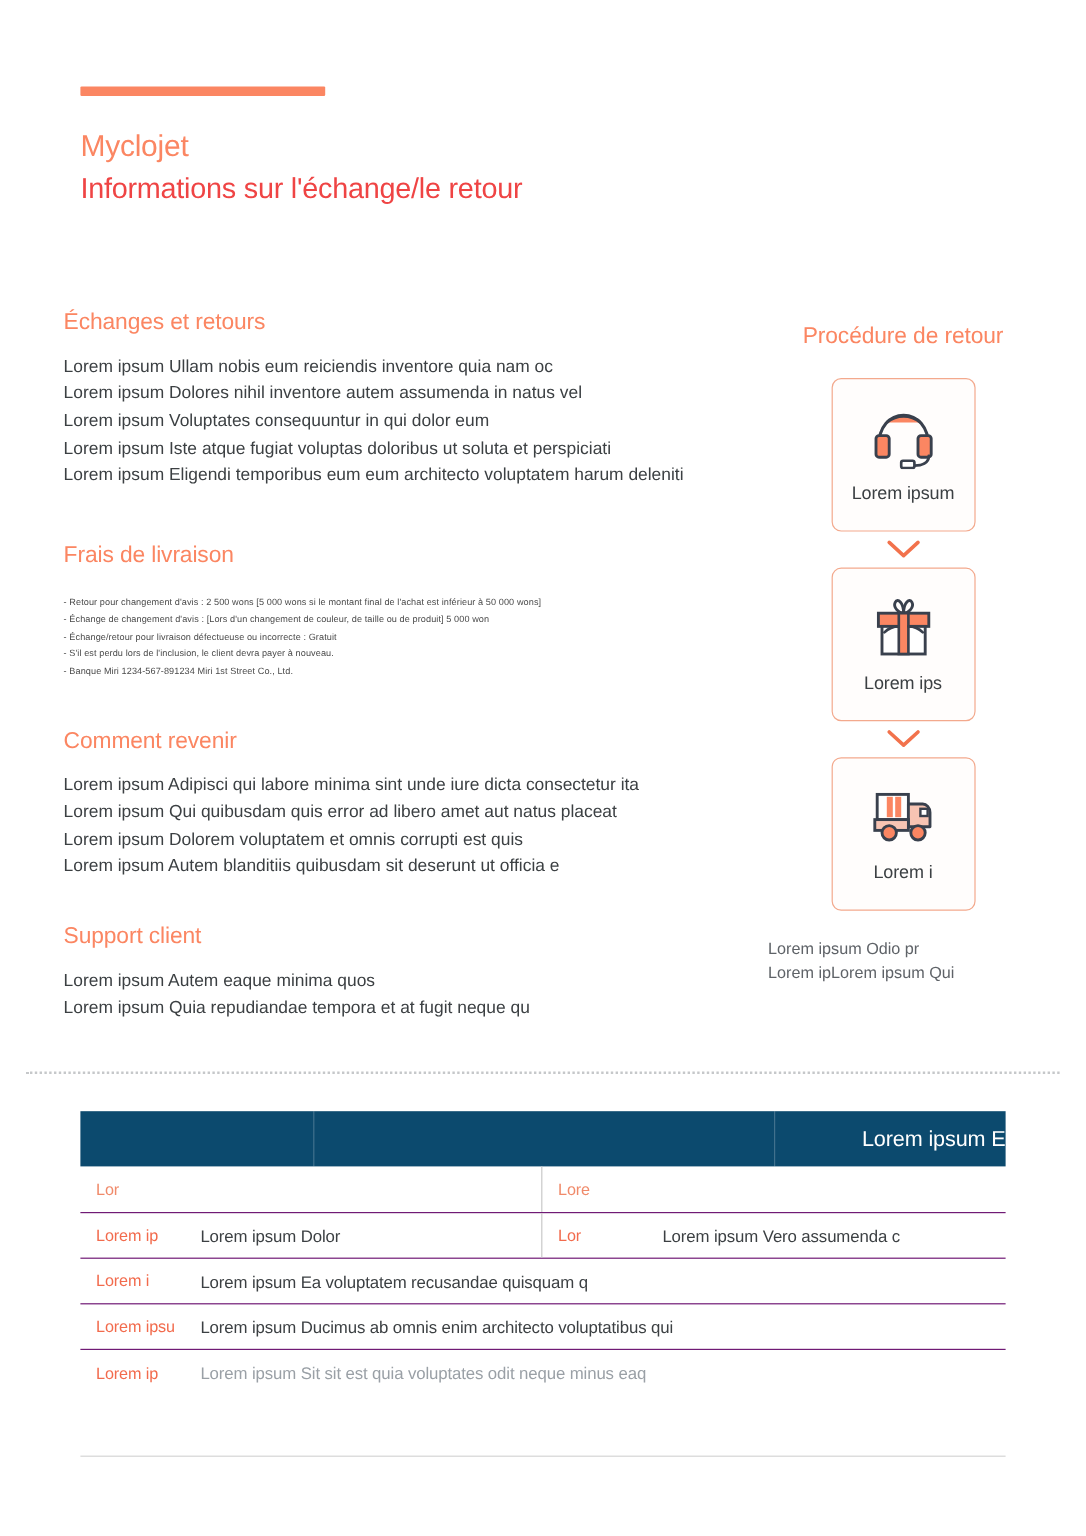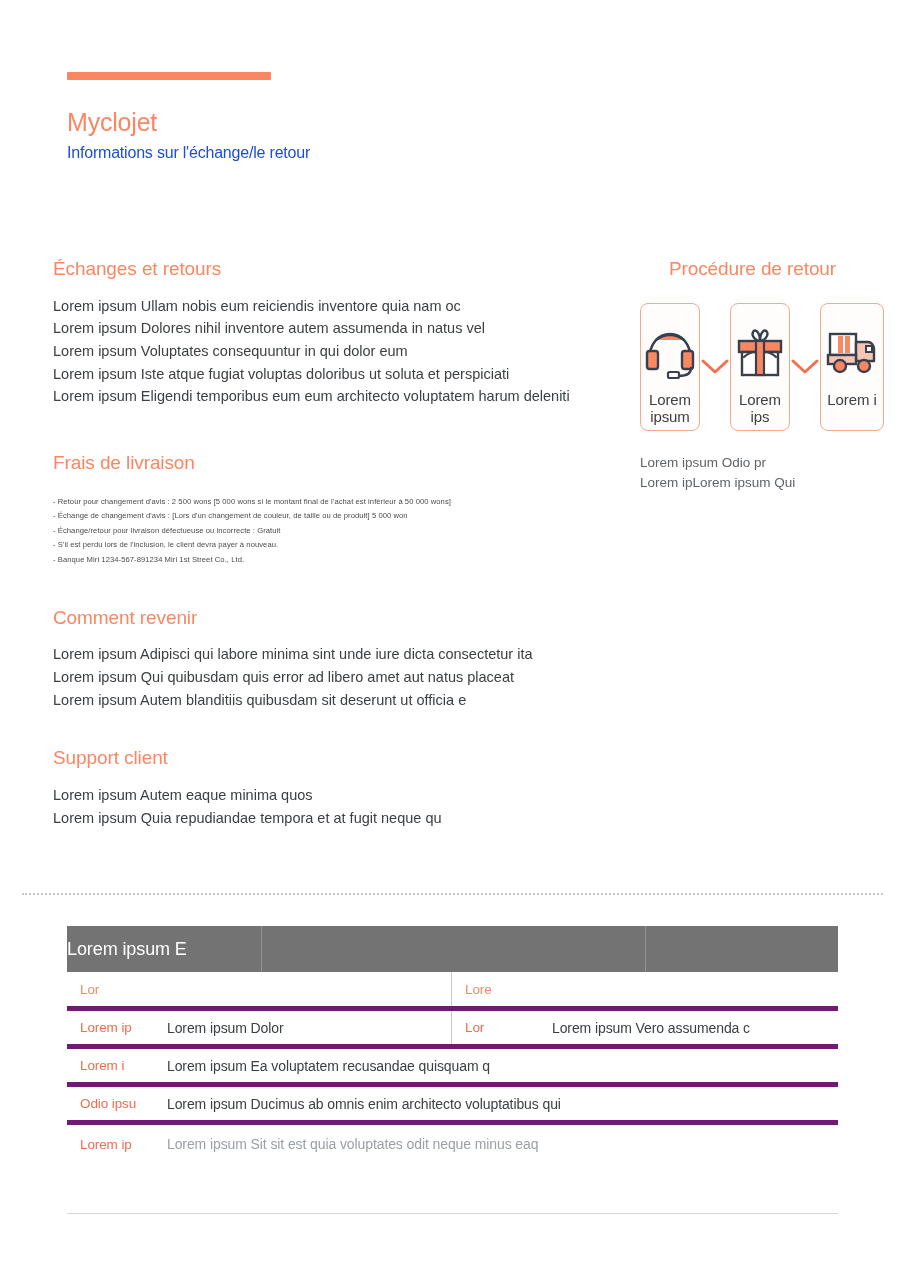--- a/index.html
+++ b/index.html
@@ -36,22 +36,22 @@
   }
   .brand {
     margin-top: 28px;
     font-size: 25px;
     color: #fb8662;
     line-height: 1.15;
     letter-spacing: -0.2px;
   }
   .doc-title {
     margin-top: 5px;
-    font-size: 16px;
-    color: #1d4ed8;
+    font-size: 24px;
+    color: #ef4444;
     line-height: 1.32;
     letter-spacing: -0.2px;
   }
 
   
   .left-col {
     position: absolute;
     left: 53px;
     top: 258px;
     width: 540px;
@@ -82,35 +82,35 @@
     color: #4a4a4a;
     line-height: 14.6px;
     white-space: nowrap;
     letter-spacing: 0.01em;
   }
 
   
   .right-col {
     position: absolute;
     left: 640px;
-    top: 258px;
+    top: 270px;
     width: 225px;
     text-align: center;
   }
   .right-title {
     font-size: 19px;
     color: #fb8662;
     line-height: 1.2;
     letter-spacing: -0.1px;
     text-align: center;
   }
   .steps {
     margin-top: 22px;
     display: flex;
-    flex-direction: row;
+    flex-direction: column;
     align-items: center;
   }
   .step-card {
     width: 120px;
     height: 128px;
     border: 1.4px solid #f3a98d;
     border-radius: 8px;
     background: #fffdfc;
     display: flex;
     flex-direction: column;
@@ -161,44 +161,44 @@
   
   .table-wrap {
     position: absolute;
     left: 67px;
     top: 926px;
     width: 771px;
   }
   .tbl-head {
     position: relative;
     height: 46px;
-    background: #737373;
-    display: flex;
-    align-items: center;
-    justify-content: flex-start;
+    background: #0c4a6e;
+    display: flex;
+    align-items: center;
+    justify-content: flex-end;
   }
   .tbl-head-title {
     font-size: 18px;
     color: #ffffff;
     letter-spacing: -0.1px;
   }
   .tbl-head .vdiv {
     position: absolute;
     top: 0;
     bottom: 0;
     width: 1px;
     background: rgba(255,255,255,0.22);
   }
   .tbl-head .vdiv.a { left: 194px; }
   .tbl-head .vdiv.b { left: 578px; }
 
   .trow {
     display: flex;
     position: relative;
-    border-bottom: 5px solid #701a75;
+    border-bottom: 1px solid #701a75;
     box-sizing: border-box;
   }
   .trow.split .cellgroup {
     display: flex;
     align-items: center;
     box-sizing: border-box;
   }
   .trow.split .cellgroup.left {
     width: 385px;
     border-right: 1px solid #c9c9c9;
@@ -278,20 +278,21 @@
       </div>
     </div>
 
     <div class="gap-2"></div>
 
     <div class="sec-block">
       <div class="sec-title">Comment revenir</div>
       <div class="sec-body">
         <div class="line">Lorem ipsum Adipisci qui labore minima sint unde iure dicta consectetur ita</div>
         <div class="line">Lorem ipsum Qui quibusdam quis error ad libero amet aut natus placeat</div>
+        <div class="line">Lorem ipsum Dolorem voluptatem et omnis corrupti est quis</div>
         <div class="line">Lorem ipsum Autem blanditiis quibusdam sit deserunt ut officia e</div>
       </div>
     </div>
 
     <div class="gap-3"></div>
 
     <div class="sec-block">
       <div class="sec-title">Support client</div>
       <div class="sec-body">
         <div class="line">Lorem ipsum Autem eaque minima quos</div>
@@ -403,21 +404,21 @@
 
     <div class="trow drow">
       <div class="row-full">
         <span class="td-key">Lorem i</span>
         <span class="td-val">Lorem ipsum Ea voluptatem recusandae quisquam q</span>
       </div>
     </div>
 
     <div class="trow drow">
       <div class="row-full">
-        <span class="td-key">Odio ipsu</span>
+        <span class="td-key">Lorem ipsu</span>
         <span class="td-val">Lorem ipsum Ducimus ab omnis enim architecto voluptatibus qui</span>
       </div>
     </div>
 
     <div class="trow drow" style="border-bottom:none;">
       <div class="row-full">
         <span class="td-key">Lorem ip</span>
         <span class="td-val muted">Lorem ipsum Sit sit est quia voluptates odit neque minus eaq</span>
       </div>
     </div>

